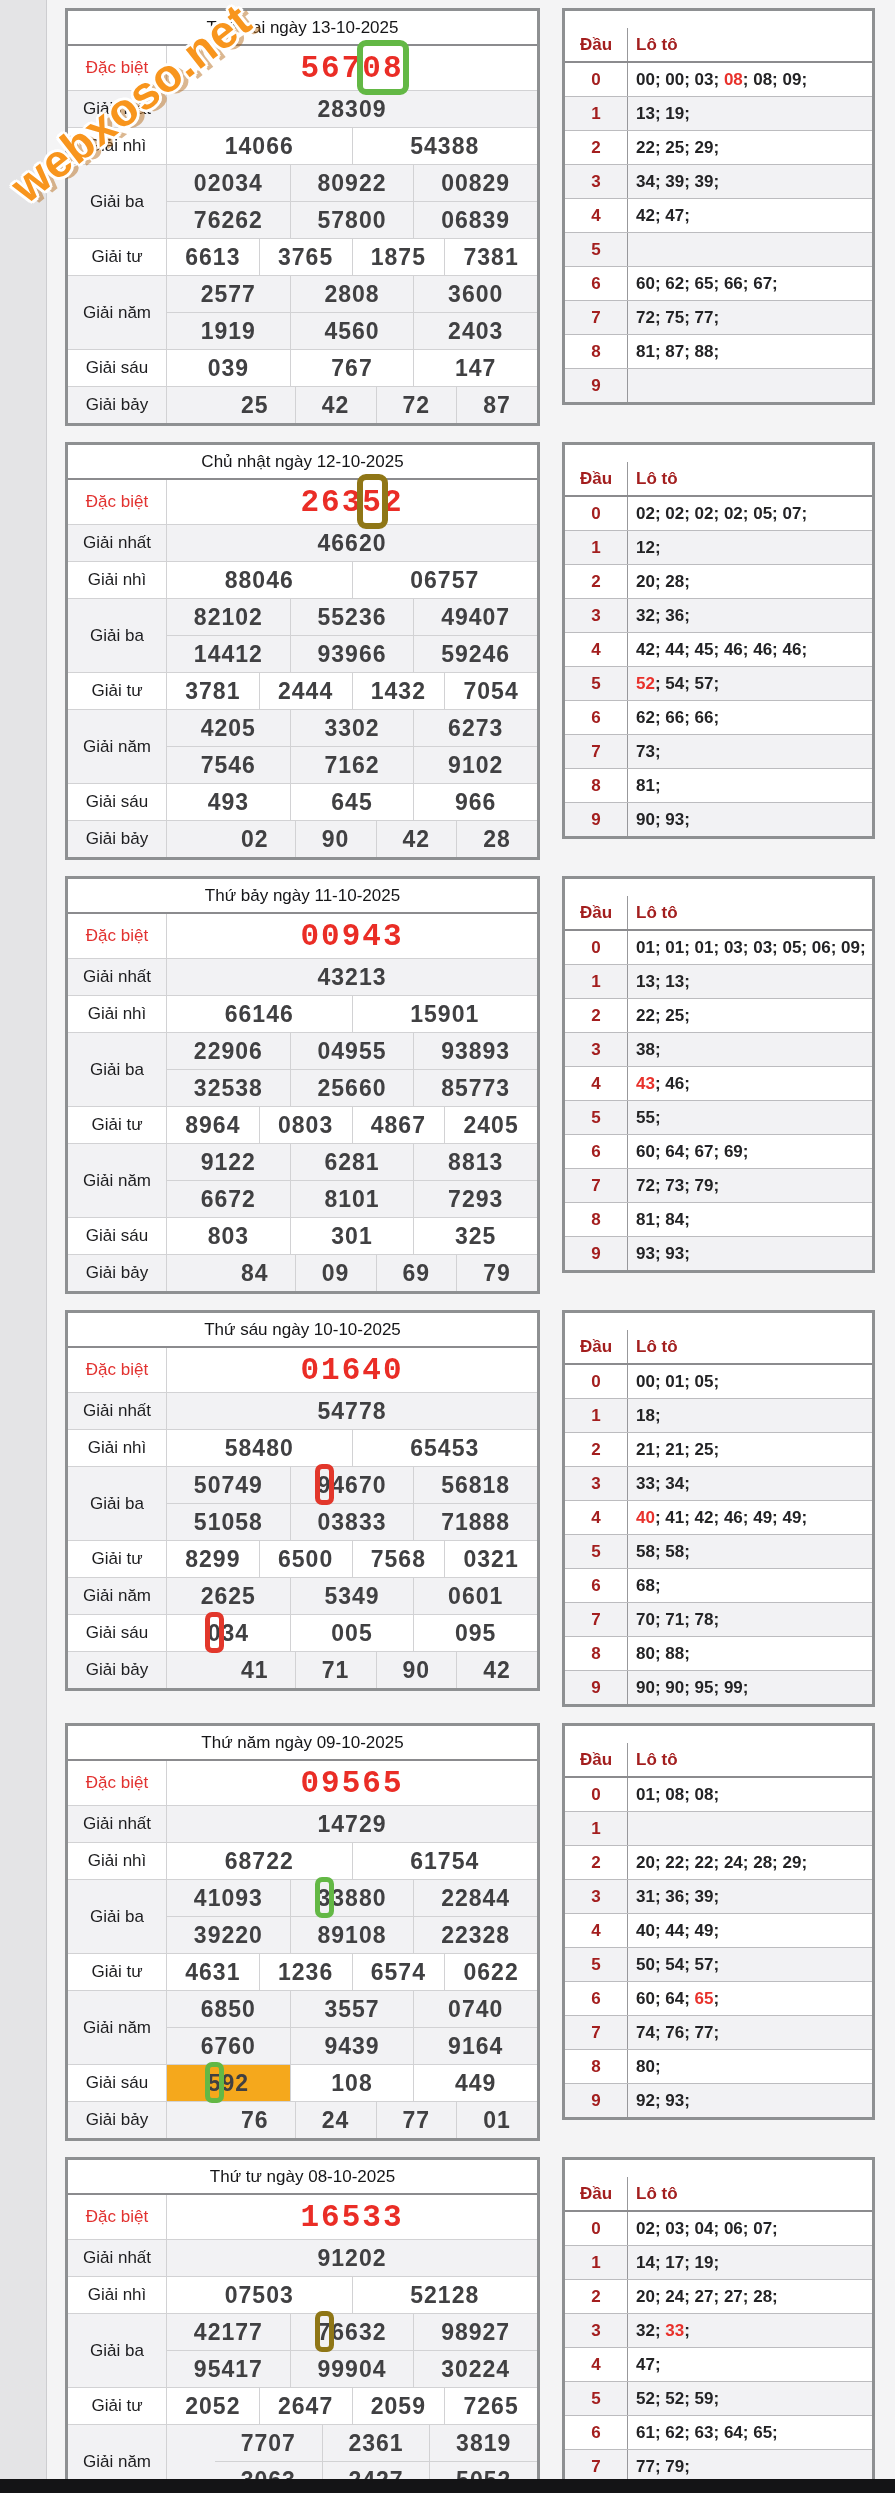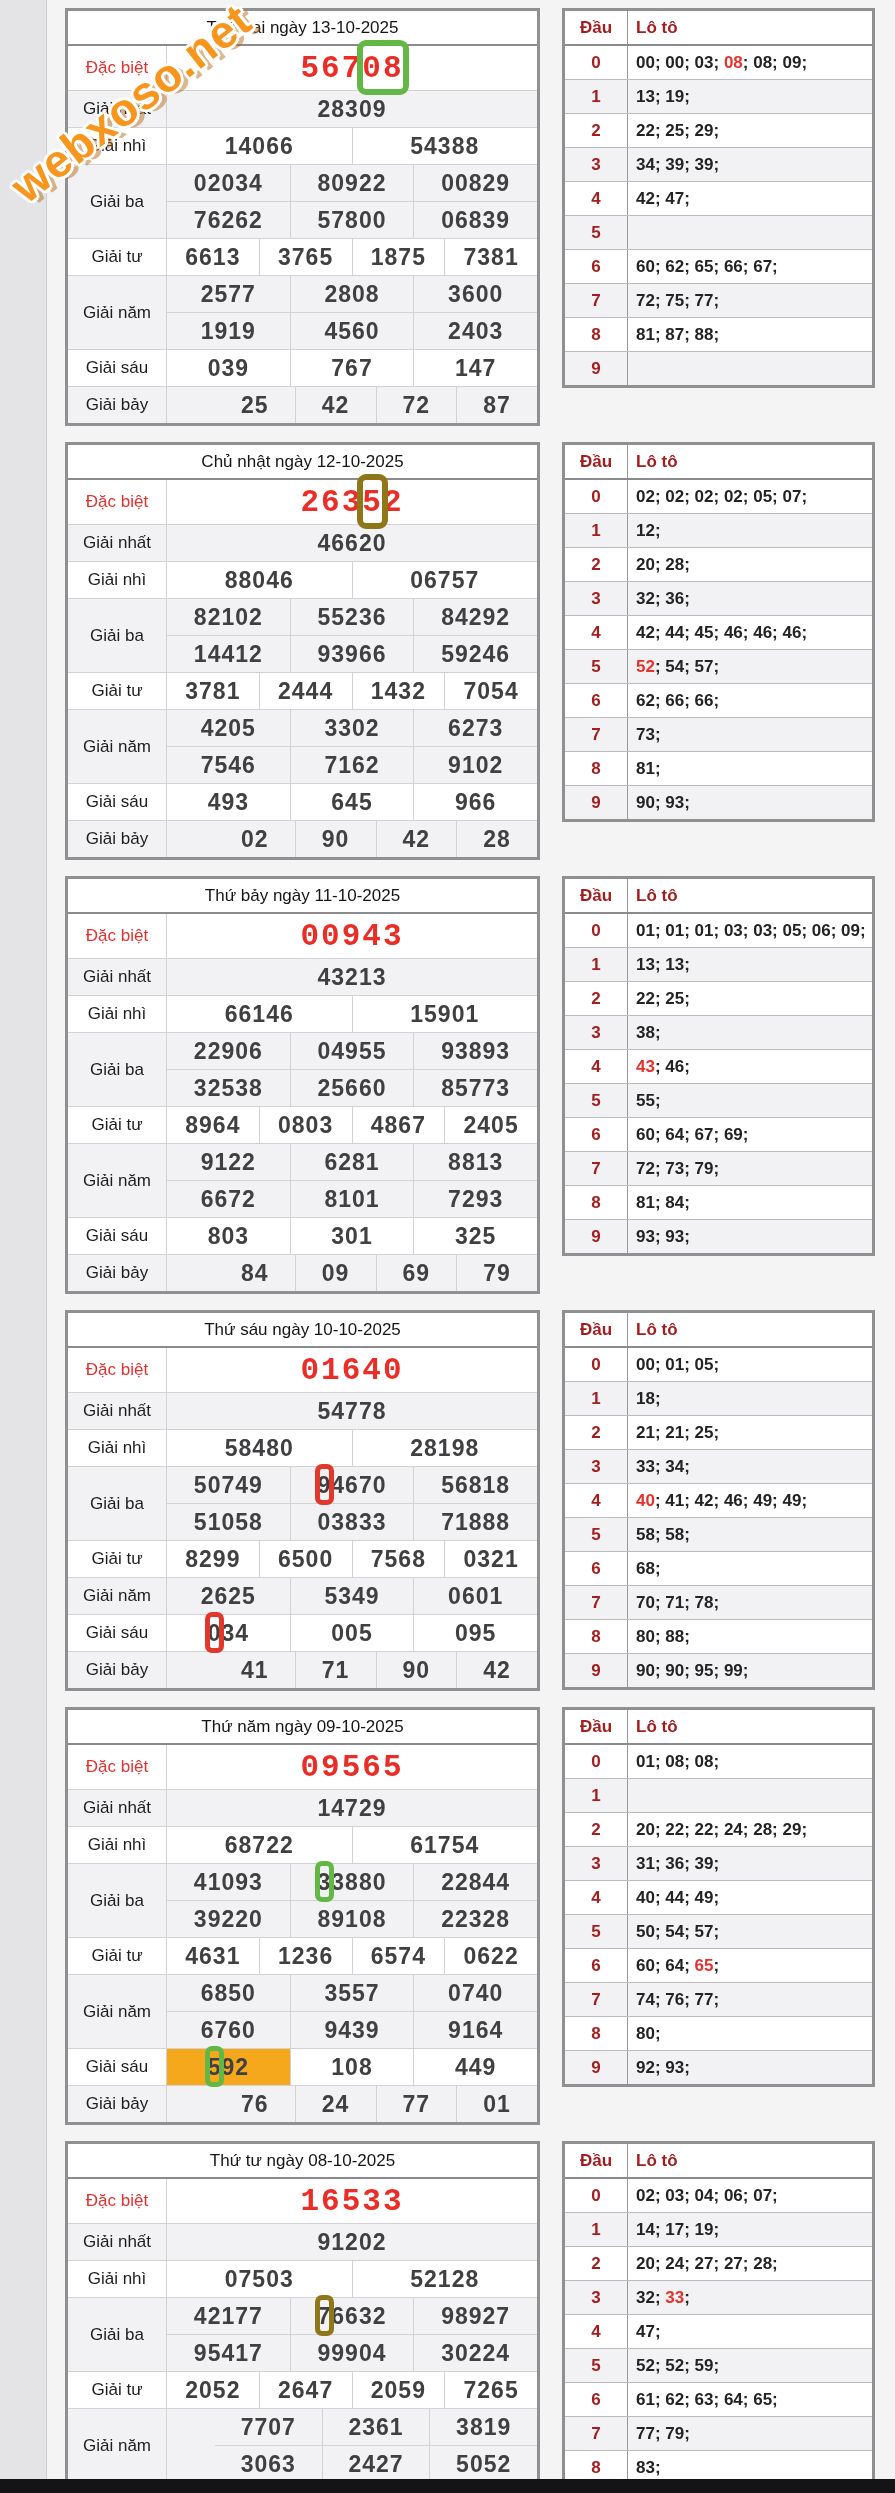--- a/index.html
+++ b/index.html
@@ -36,21 +36,21 @@
   .dmark{position:relative;display:inline-block;}
   .dmark i{position:absolute;left:-3px;right:-3px;top:-8px;bottom:-6px;
     border:5px solid #000;border-radius:7px;pointer-events:none;}
   .special .dmark i{left:-5px;right:-5px;top:-11px;bottom:-9px;border-width:6px;border-radius:9px;}
 
   
   .loto-table{width:313px;background:#fff;border:3px solid #8e9092;box-sizing:border-box;}
   .lrow{display:flex;min-height:33px;border-bottom:1px solid #bcbcbf;background:#fff;}
   .lrow:last-child{border-bottom:none;}
   .lrow.alt{background:#f2f2f4;}
-  .lrow.lhead{border-bottom:2px solid #8b8b8e;background:#fff;}
+  .lrow.lhead{border-bottom:2px solid #8b8b8e;background:#fff;margin-top:17px;}
   .ldau{flex:0 0 62px;display:flex;align-items:center;justify-content:center;
     font-size:17px;font-weight:bold;color:#a31e1e;border-right:1px solid #98989b;}
   .lval{flex:1;display:block;padding:5px 4px 4px 8px;font-size:17px;font-weight:bold;
     color:#232325;line-height:23px;min-width:0;}
   .lhead .ldau,.lhead .lval{font-weight:600;color:#a31e1e;}
   .red{color:#e8312b;}
 
   
   .watermark{position:absolute;left:-34px;top:76px;width:330px;text-align:center;white-space:nowrap;
     transform:rotate(-38deg);font-size:46px;font-weight:800;color:#f8951d;letter-spacing:1px;z-index:5;
@@ -229,21 +229,21 @@
               <div class="pcell">06757</div>
             </div>
           </div>
         </div>
         <div class="prow alt">
           <div class="plabel">Giải ba</div>
           <div class="plines">
             <div class="pline">
               <div class="pcell">82102</div>
               <div class="pcell">55236</div>
-              <div class="pcell">84292</div>
+              <div class="pcell">49407</div>
             </div>
             <div class="pline">
               <div class="pcell">14412</div>
               <div class="pcell">93966</div>
               <div class="pcell">59246</div>
             </div>
           </div>
         </div>
         <div class="prow">
           <div class="plabel">Giải tư</div>
@@ -495,21 +495,21 @@
             <div class="pline">
               <div class="pcell">54778</div>
             </div>
           </div>
         </div>
         <div class="prow">
           <div class="plabel">Giải nhì</div>
           <div class="plines">
             <div class="pline">
               <div class="pcell">58480</div>
-              <div class="pcell">28198</div>
+              <div class="pcell">65453</div>
             </div>
           </div>
         </div>
         <div class="prow alt">
           <div class="plabel">Giải ba</div>
           <div class="plines">
             <div class="pline">
               <div class="pcell">50749</div>
               <div class="pcell"><span class="dmark"><i style="border-color:#e2372b"></i>9</span>4670</div>
               <div class="pcell">56818</div>

